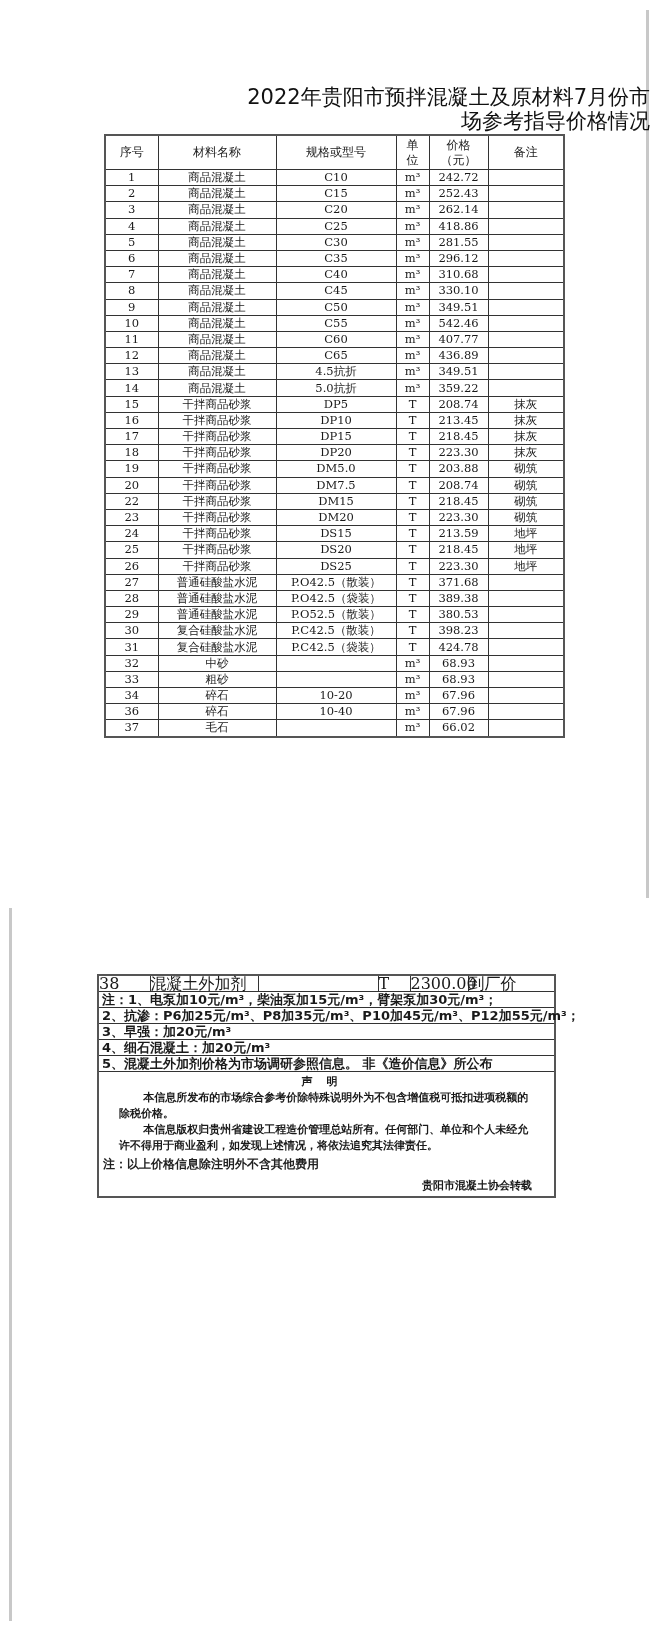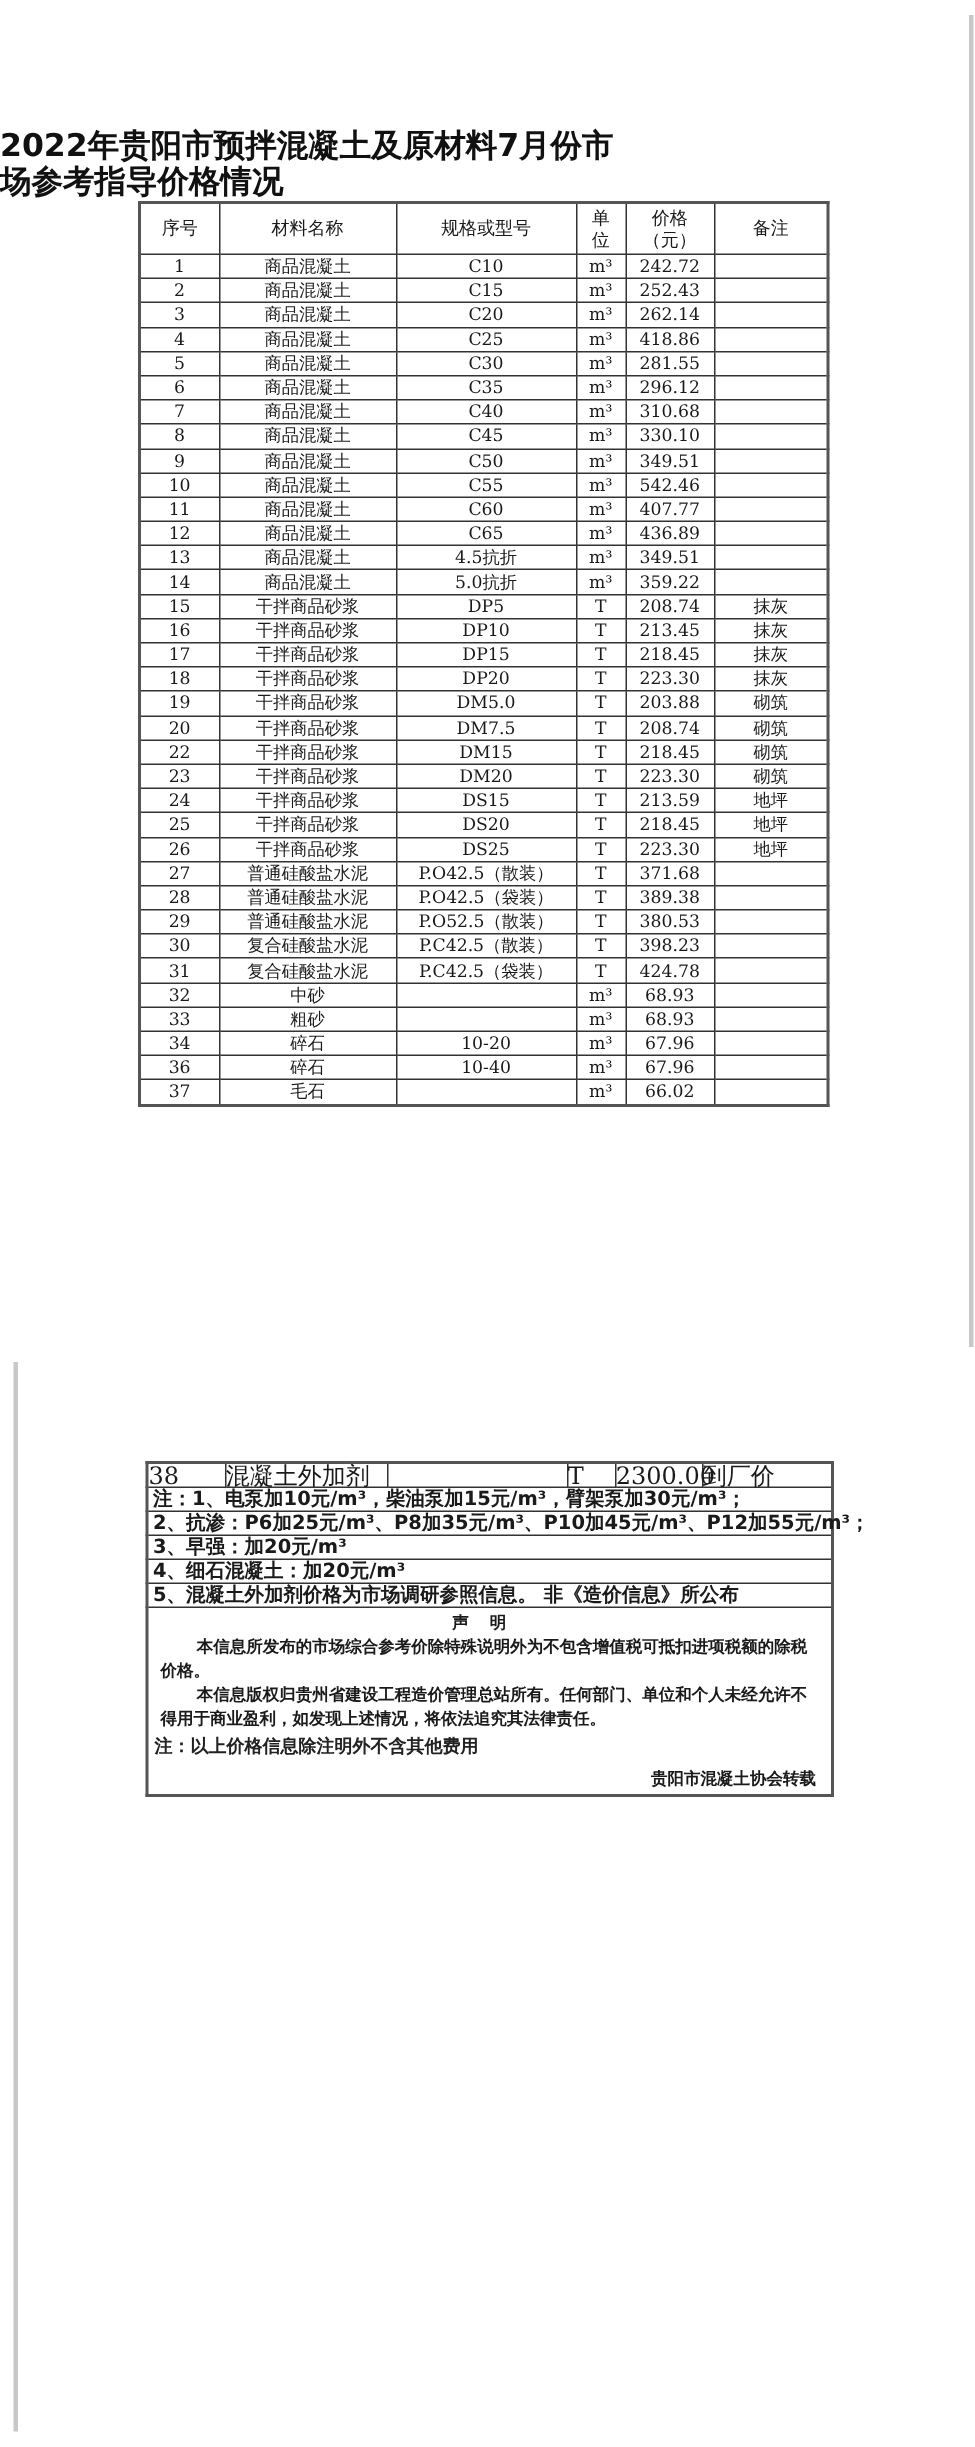--- a/index.html
+++ b/index.html
@@ -1,34 +1,34 @@
 <!DOCTYPE html>
 <html><head>
 <meta charset="utf-8">
 <style>
   html, body { margin:0; padding:0; background:#ffffff; }
   body { width:650px; height:1631px; position:relative; overflow:hidden;
          font-family: "DejaVu Serif", "Liberation Serif", serif; color:#1a1a1a; }
   .page-edge { position:absolute; background:#c8c8c8; width:3px; }
-  .title { position:absolute; left:0; width:650px; text-align:left;
-           font-family:"DejaVu Sans","Liberation Sans",sans-serif; font-weight:bold;
+  .title { position:absolute; left:0; width:650px; text-align:right;
+           font-family:"DejaVu Sans","Liberation Sans",sans-serif; font-weight:normal;
            font-size:21px; line-height:26px; color:#111; }
   table { border-collapse:collapse; position:absolute; table-layout:fixed; }
-  .t1 { left:92px; top:134px; width:459px; }
+  .t1 { left:104px; top:134px; width:459px; }
   .t1 td, .t1 th { border:1px solid #333; text-align:center; font-size:11.5px;
                    font-weight:normal; padding:0; height:15.2px; line-height:15px;
                    white-space:nowrap; overflow:hidden; }
   .t1 th { height:33px; line-height:15px; font-size:12px; }
   .t1 { border:2px solid #555; }
   .t2 { left:97px; top:974px; width:457px; border:2px solid #555; }
   .t2 td { border:1px solid #333; font-size:16px; height:15px; line-height:15px;
            padding:0; white-space:nowrap; text-align:left; }
   .t2 td.note { text-align:left; padding-left:3px;
                 font-family:"DejaVu Sans","Liberation Sans",sans-serif; font-weight:bold; font-size:13px; }
-  .t2 td.stmt { text-align:left; padding:2px 8px; height:auto; line-height:16px;
+  .t2 td.stmt { text-align:left; padding:2px 20px; height:auto; line-height:16px;
                 white-space:normal; font-family:"DejaVu Sans","Liberation Sans",sans-serif;
                 font-weight:bold; font-size:11px; vertical-align:top; }
   .stmt-title { text-align:center; letter-spacing:14px; }
   .stmt-p { text-indent:2.2em; }
   .stmt-sign { text-align:right; margin-top:24px; padding-right:2px; }
   .footnote { position:absolute; left:103px; top:1156px;
               font-family:Liberation Mono, monospace; font-weight:bold;
               font-size:12px; color:#222; }
 </style>
 </head>

